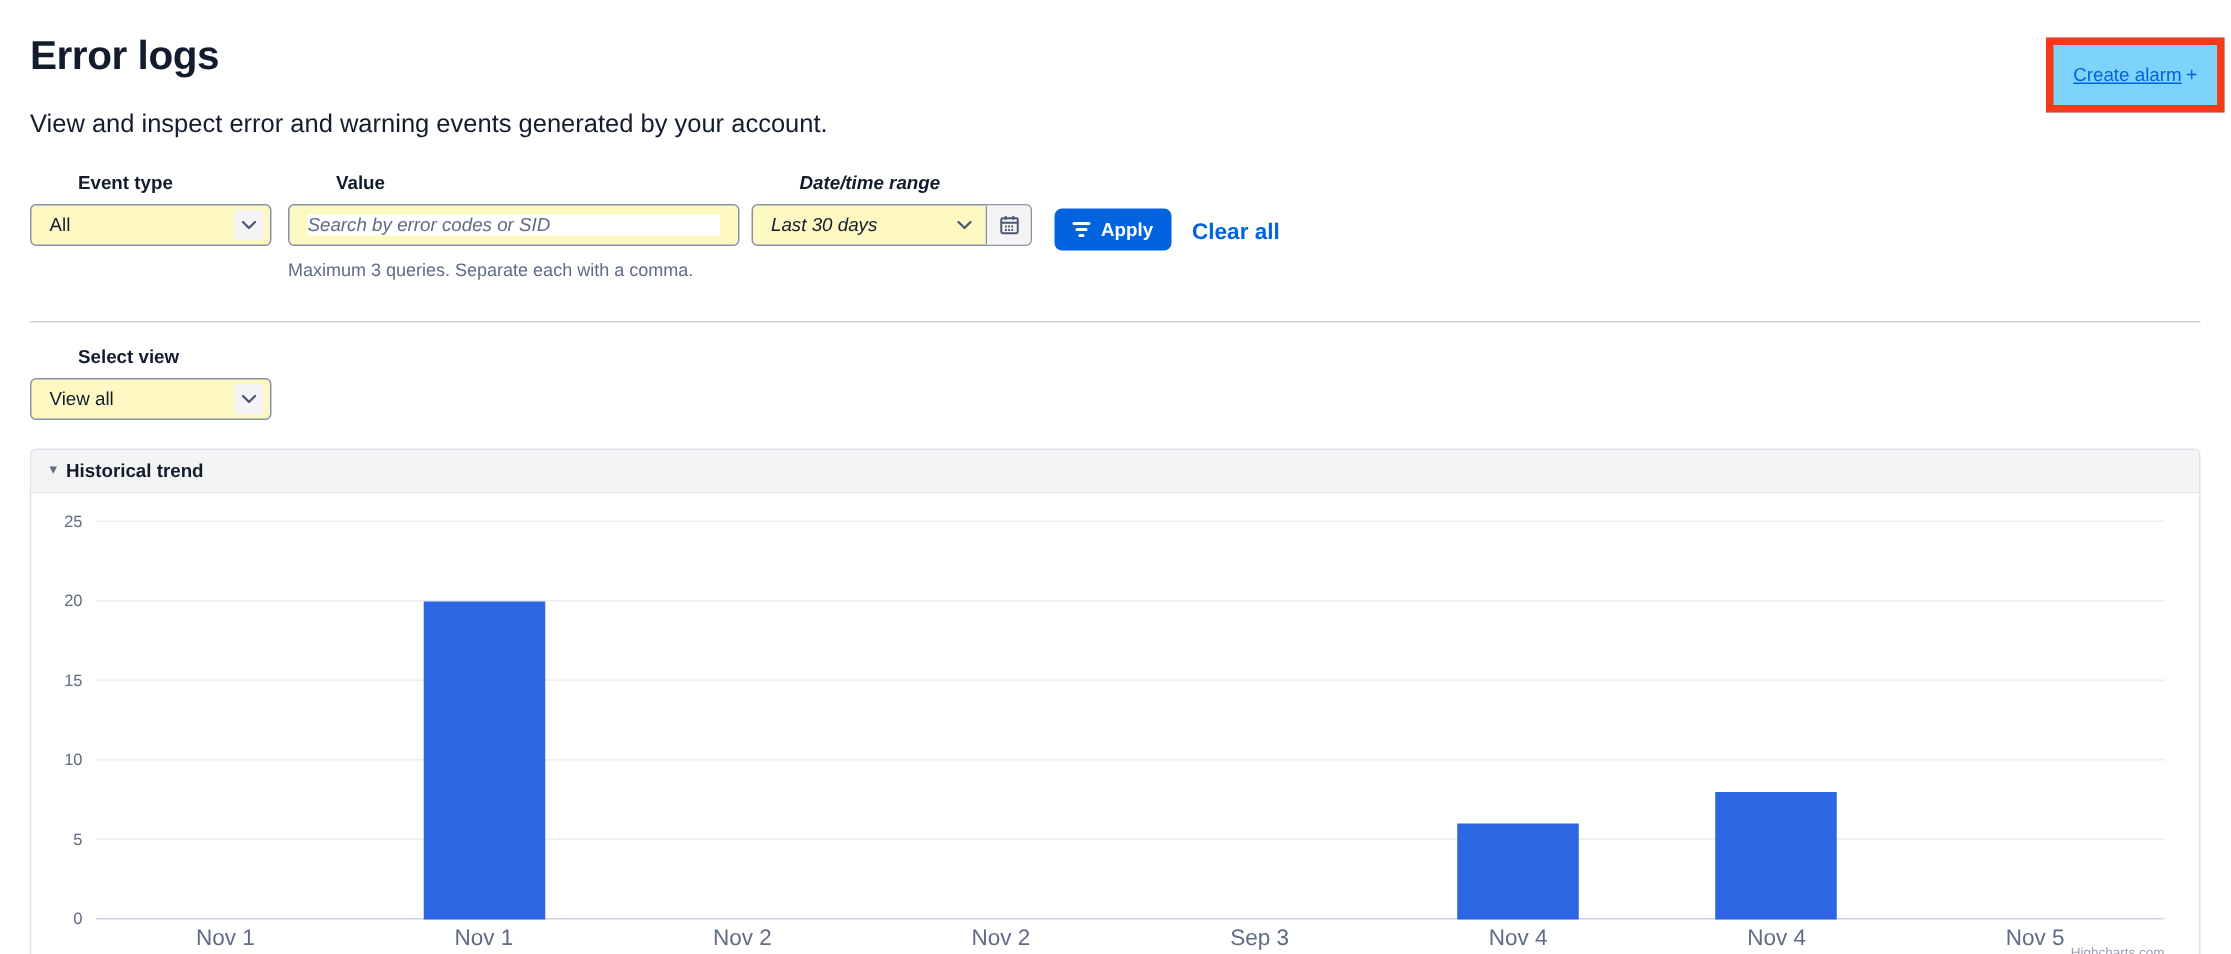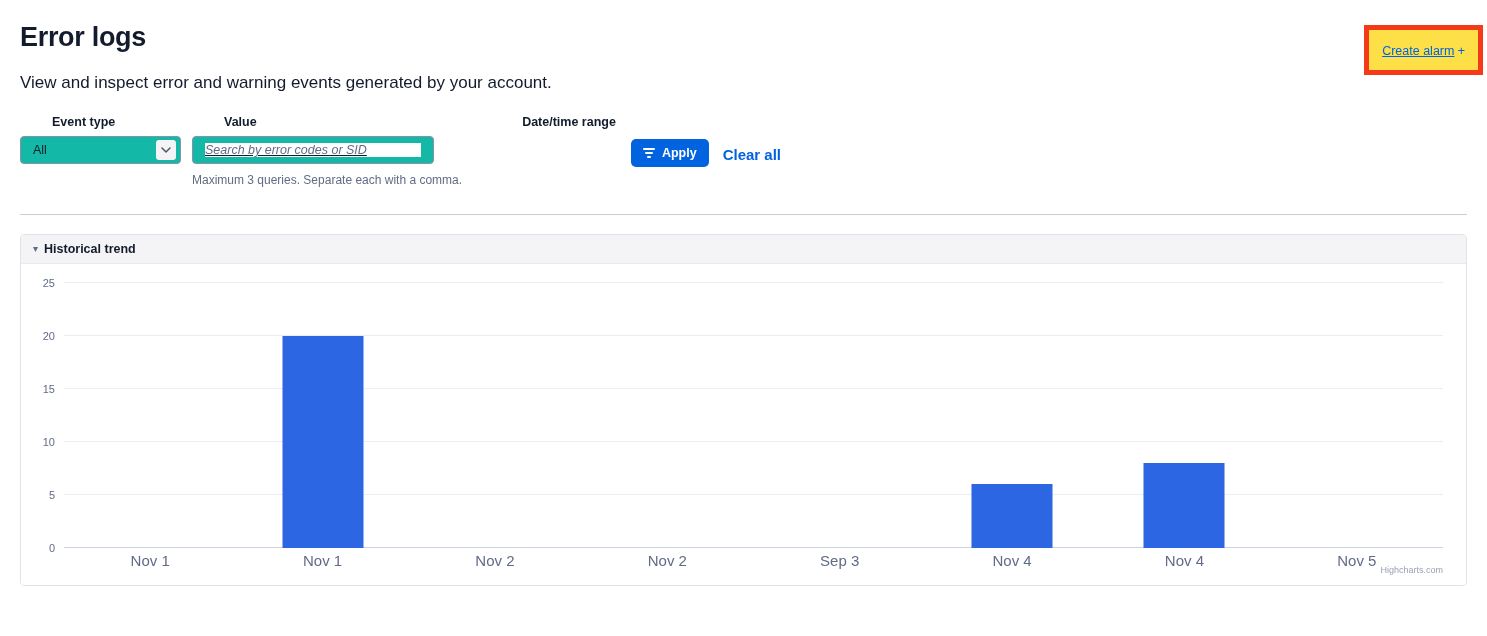--- a/index.html
+++ b/index.html
@@ -6,43 +6,43 @@
   html,body { background:#ffffff; font-family:"Liberation Sans", sans-serif; color:#121C2D; }
   body { width:1487px; height:636px; position:relative; overflow:hidden; }
   .wrap { padding:22px 20px 0 20px; }
 
   .page-title { font-size:27px; font-weight:700; letter-spacing:-0.3px; }
   .subtitle { margin-top:20px; font-size:17px; color:#121C2D; }
 
   .create-alarm-box {
     position:absolute; top:25px; right:4px;
     border:5px solid var(--red,#F43A19);
-    background:#fde047; padding:11px 13px;
+    background:#7dd3fc; padding:11px 13px;
   }
   .create-alarm-link { font-size:12.5px; color:var(--blue,#0263E0); text-decoration:underline; cursor:pointer; }
   .create-alarm-plus { font-size:13px; color:var(--blue,#0263E0); text-decoration:none; margin-left:3px; }
 
   .filters { display:flex; margin-top:22px; align-items:flex-start; }
   .fcol { display:flex; flex-direction:column; }
   .flabel { font-size:12.5px; font-weight:700; margin-bottom:7px;padding-left:32px; }
-  .control { height:28px; border:1px solid #8891AA; border-radius:4px; background:#14b8a6;
+  .control { height:28px; border:1px solid #8891AA; border-radius:4px; background:#fef9c3;
              display:flex; align-items:center; font-size:12.5px; }
   .select { justify-content:space-between; padding:0 4px 0 12px; cursor:pointer; }
   .chev-btn { width:20px; height:20px; border-radius:3px; background:#f4f4f6;
               display:flex; align-items:center; justify-content:center; }
   .event-select { width:161px; }
   .view-select { width:161px; }
 
   .value-col { margin-left:11px; }
-  .value-input { width:242px; padding:0 12px;text-decoration:underline; }
+  .value-input { width:301px; padding:0 12px; }
   .value-input input { border:none; outline:none; width:100%; font-size:12.5px; font-family:"Liberation Sans",sans-serif; color:#121C2D; }
   .value-input input::placeholder { font-style:italic; color:#606B85; }
   .helper { margin-top:9px; font-size:12px; color:#606B85; }
 
-  .date-col { margin-left:28px; }
+  .date-col { margin-left:8px;font-style:italic; }
   .date-group { width:187px; padding:0; }
   .date-text { flex:1; padding-left:12px; }
   .date-chev { width:28px; display:flex; align-items:center; justify-content:center; }
   .cal-btn { width:30px; align-self:stretch; background:#f4f4f6; border-left:1px solid #8891AA;
              border-radius:0 3px 3px 0; display:flex; align-items:center; justify-content:center; cursor:pointer; }
 
   .apply-btn { margin-left:15px; margin-top:24px; height:28px; padding:0 12px;
                background:var(--blue,#0263E0); border:none; border-radius:5px; color:#fff;
                font-size:12.5px; font-weight:700; display:flex; align-items:center; gap:7px; cursor:pointer;
                font-family:"Liberation Sans",sans-serif; }
@@ -103,36 +103,65 @@
     <div class="fcol value-col">
       <span class="flabel">Value</span>
       <div class="control value-input">
         <input type="text" placeholder="Search by error codes or SID" style="">
       </div>
       <span class="helper">Maximum 3 queries. Separate each with a comma.</span>
     </div>
 
     <div class="fcol date-col">
       <span class="flabel">Date/time range</span>
+      <div class="control select date-group">
+        <span class="date-text">Last 30 days</span>
+        <span class="date-chev">
+          <svg width="10" height="6" viewBox="0 0 10 6">
+              <path d="M1 1l4 4 4-4" stroke="#4b5671" stroke-width="1.5" fill="none" stroke-linecap="round" stroke-linejoin="round"></path>
+            </svg>
+        </span>
+        <span class="cal-btn">
+          <svg width="14" height="14" viewBox="0 0 14 14" fill="none" stroke="#4b5671" stroke-width="1.3">
+            <rect x="1.5" y="2.5" width="11" height="10" rx="1"></rect>
+            <line x1="4.5" y1="1" x2="4.5" y2="3.5"></line>
+            <line x1="9.5" y1="1" x2="9.5" y2="3.5"></line>
+            <line x1="1.5" y1="5.5" x2="12.5" y2="5.5"></line>
+            <line x1="4" y1="8" x2="10" y2="8" stroke-dasharray="1.2 0.9"></line>
+            <line x1="4" y1="10.3" x2="10" y2="10.3" stroke-dasharray="1.2 0.9"></line>
+          </svg>
+        </span>
+      </div>
     </div>
 
     <button class="apply-btn">
       <span class="filter-icon">
         <span class="l1"></span>
           <span class="l2"></span>
           <span class="l3"></span>
       </span>
       <span>Apply</span>
     </button>
 
     <a class="clear-all">Clear all</a>
   </div>
 
   <hr class="divider">
 
+  <div class="view-section fcol">
+    <span class="flabel">Select view</span>
+    <div class="control select view-select">
+      <span>View all</span>
+      <span class="chev-btn">
+        <svg width="10" height="6" viewBox="0 0 10 6">
+            <path d="M1 1l4 4 4-4" stroke="#4b5671" stroke-width="1.5" fill="none" stroke-linecap="round" stroke-linejoin="round"></path>
+          </svg>
+      </span>
+    </div>
+  </div>
 
   <div class="panel">
     <div class="panel-header">
       <span class="caret">▾</span>
       <span class="panel-title">Historical trend</span>
     </div>
     <div class="chart">
       <div class="chart-plot">
           <div class="gridline axisline" style="bottom: 0%;"></div>
           <div class="ytick" style="bottom: 0%;">0</div>

